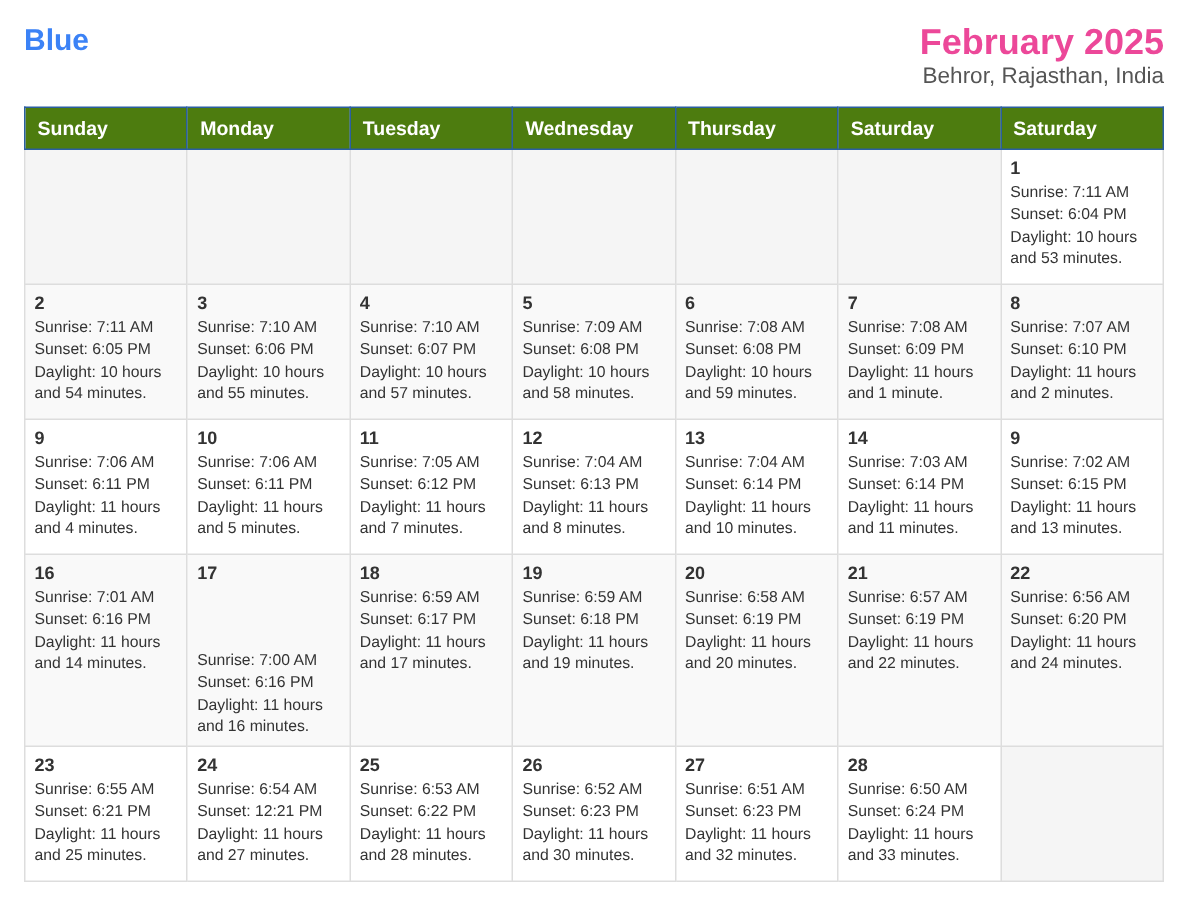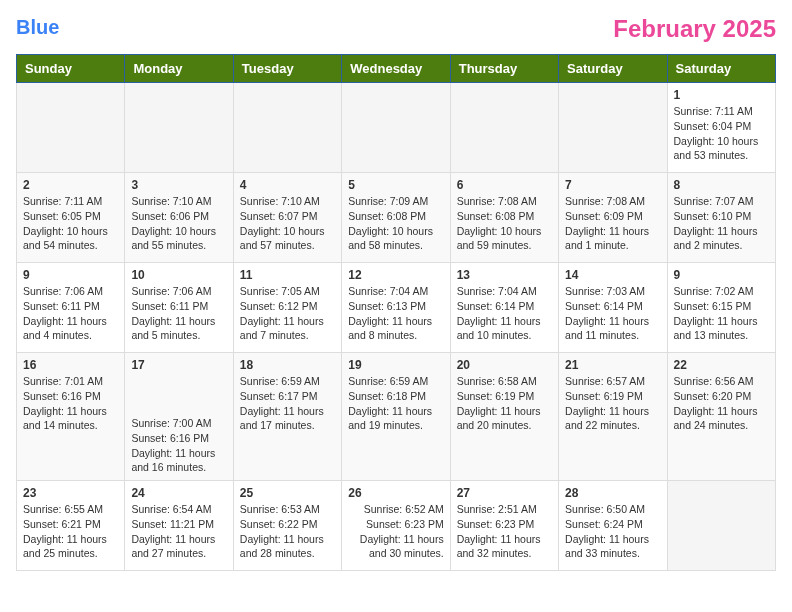--- a/index.html
+++ b/index.html
@@ -97,20 +97,21 @@
   </style>
 </head>
 <body>
 
 <div class="header">
   <div class="logo">
     <span class="logo-blue" style="font-size:20px;font-weight:bold;">Blue</span>
   </div>
   <div class="title-block">
     <div class="month-year">February 2025</div>
+    <div class="location">Behror, Rajasthan, India</div>
   </div>
 </div>
 
 <table class="calendar-table">
   <thead>
     <tr>
     <th>Sunday</th>
         <th>Monday</th>
         <th>Tuesday</th>
         <th>Wednesday</th>
@@ -292,41 +293,41 @@
         <td>
           <span class="day-num">23</span>
           <div class="day-info" style="white-space: pre-line;">Sunrise: 6:55 AM
 Sunset: 6:21 PM
 Daylight: 11 hours
 and 25 minutes.</div>
         </td>
         <td>
           <span class="day-num">24</span>
           <div class="day-info" style="white-space: pre-line;">Sunrise: 6:54 AM
-Sunset: 11:21 PM
+Sunset: 12:21 PM
 Daylight: 11 hours
 and 27 minutes.</div>
         </td>
         <td>
           <span class="day-num">25</span>
           <div class="day-info" style="white-space: pre-line;">Sunrise: 6:53 AM
 Sunset: 6:22 PM
 Daylight: 11 hours
 and 28 minutes.</div>
         </td>
         <td>
           <span class="day-num">26</span>
-          <div class="day-info" style="white-space: pre-line; text-align: right;">Sunrise: 6:52 AM
+          <div class="day-info" style="white-space: pre-line;">Sunrise: 6:52 AM
 Sunset: 6:23 PM
 Daylight: 11 hours
 and 30 minutes.</div>
         </td>
         <td>
           <span class="day-num">27</span>
-          <div class="day-info" style="white-space: pre-line;">Sunrise: 2:51 AM
+          <div class="day-info" style="white-space: pre-line;">Sunrise: 6:51 AM
 Sunset: 6:23 PM
 Daylight: 11 hours
 and 32 minutes.</div>
         </td>
         <td>
           <span class="day-num">28</span>
           <div class="day-info" style="white-space: pre-line;">Sunrise: 6:50 AM
 Sunset: 6:24 PM
 Daylight: 11 hours
 and 33 minutes.</div>

